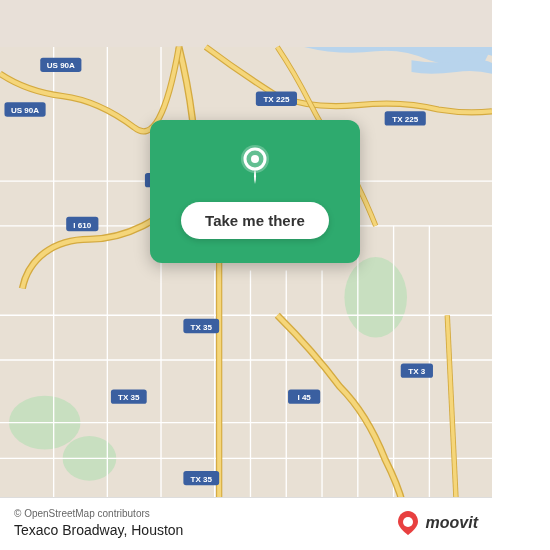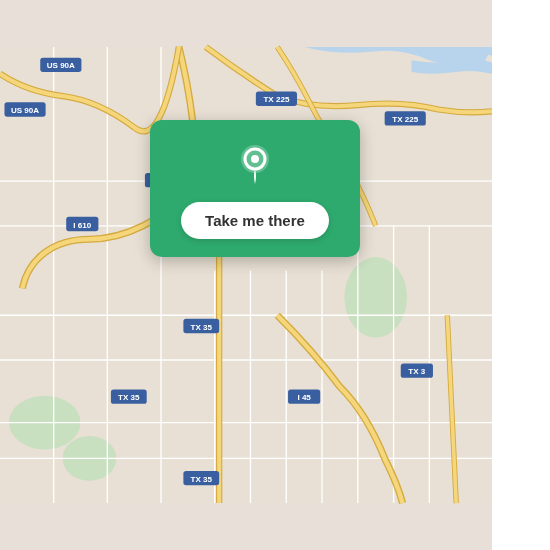--- a/index.html
+++ b/index.html
@@ -29,21 +29,21 @@
     }
 
     
     .card-overlay {
       position: absolute;
       top: 120px;
       left: 150px;
       width: 210px;
       background: #2eaa6e;
       border-radius: 12px;
-      padding: 20px 24px 18px;
+      padding: 20px 24px 24px;
       display: flex;
       flex-direction: column;
       align-items: center;
       box-shadow: 0 4px 16px rgba(0,0,0,0.25);
     }
 
     .pin-icon {
       width: 48px;
       height: 48px;
       margin-bottom: 14px;
@@ -205,14 +205,28 @@
 
     <svg class="pin-icon" viewBox="0 0 48 48" xmlns="http://www.w3.org/2000/svg">
       <circle cx="24" cy="19" r="14" fill="white" opacity="0.25"></circle>
       <circle cx="24" cy="19" r="10" fill="none" stroke="white" stroke-width="3"></circle>
       <circle cx="24" cy="19" r="4" fill="white"></circle>
       <path d="M24 29 Q26 36 24 44 Q22 36 24 29" fill="white"></path>
     </svg>
     <button class="take-me-there-btn">Take me there</button>
   </div>
 
+  <div class="bottom-bar">
+    <div class="bottom-left">
+      <span class="osm-credit">© OpenStreetMap contributors</span>
+      <span class="location-name">Texaco Broadway, Houston</span>
+    </div>
+    <div class="moovit-logo">
+
+      <svg class="moovit-pin" viewBox="0 0 28 28" xmlns="http://www.w3.org/2000/svg">
+        <path d="M14 2 C8 2 4 7 4 13 C4 19 14 26 14 26 C14 26 24 19 24 13 C24 7 20 2 14 2 Z" fill="#e84040"></path>
+        <circle cx="14" cy="13" r="5" fill="white"></circle>
+      </svg>
+      <span class="moovit-text">moovit</span>
+    </div>
+  </div>
 
 </div>
 
 </body></html>

